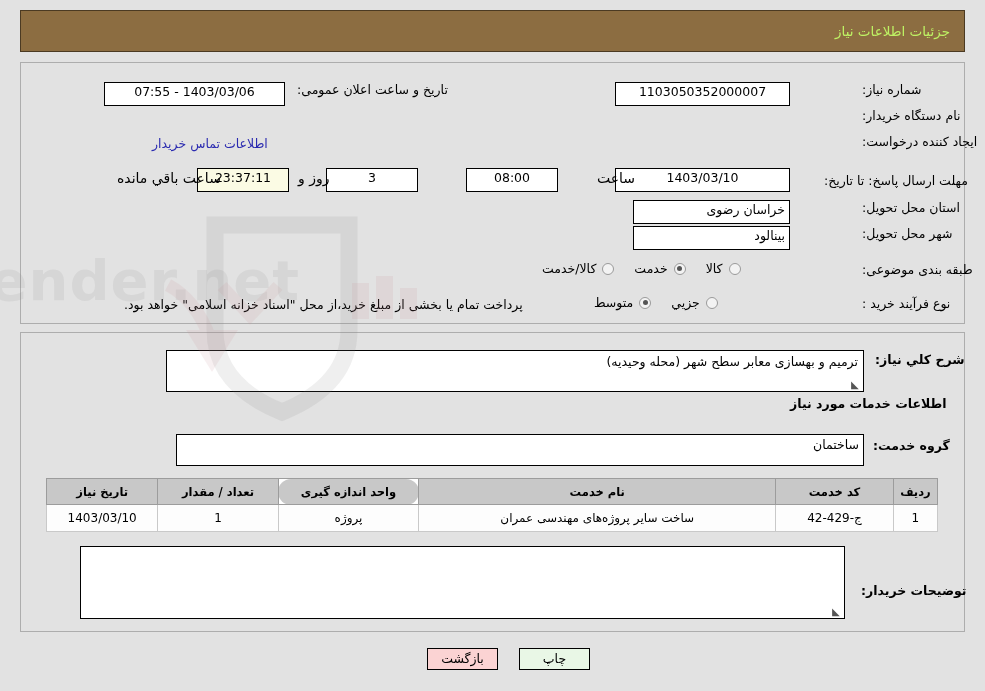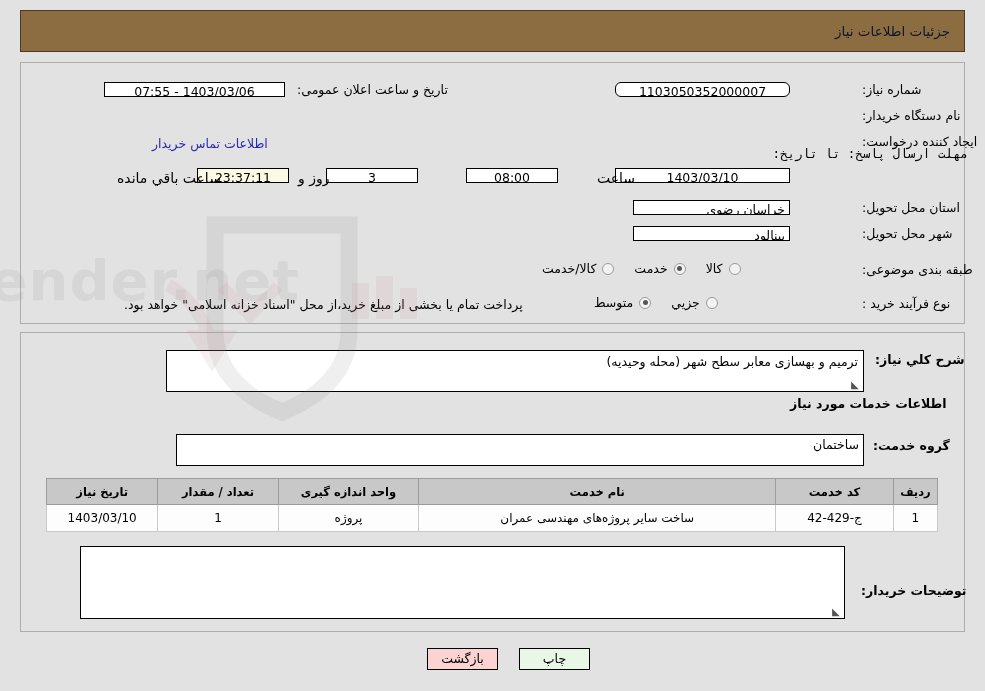--- a/index.html
+++ b/index.html
@@ -27,21 +27,21 @@
     height: 42px;
     background: #8c6d41;
     border: 1px solid #4b3a22;
     box-sizing: border-box;
     display: flex;
     align-items: center;
     justify-content: flex-start;
     padding: 0 14px;
   }
   .header-title {
-    color: #0f172a;
+    color: #bef264;
     font-size: 13.5px;
     letter-spacing: 0.2px;
   }
 
   
   .watermark {
     position: absolute;
     left: 0; top: 0;
     width: 985px; height: 691px;
     pointer-events: none;
@@ -70,21 +70,21 @@
     text-align: left;
     font-size: 12.5px;
     color: #000;
     padding-left: 6px;
     white-space: nowrap;
   }
   .fbox {
     border: 1px solid #000;
     background: #ffffff;
     box-sizing: border-box;
-    height: 15px;
+    height: 24px;
     line-height: 18px;
     font-size: 12.5px;
     padding: 0 4px;
     text-align: center;
     overflow: hidden;
     white-space: nowrap;
     color: #000;
   }
   .fbox.rt { text-align: right; }
   .fbox.cream { background: #fbfbe4; }
@@ -215,37 +215,37 @@
 
   <div class="header-bar">
     <span class="header-title">جزئیات اطلاعات نیاز</span>
   </div>
 
   <div class="panel" id="panel-top"></div>
 
   <div class="frow" style="left:856px; top:82px;">
     <span class="flabel">شماره نیاز:</span>
   </div>
-  <div class="fbox" style="position:absolute; left:615px; top:82px; width:175px;border-radius:6px;">1103050352000007</div>
+  <div class="fbox" style="position:absolute; left:615px; top:82px; width:175px;">1103050352000007</div>
 
   <div class="frow" style="left:291px; top:82px;">
     <span class="flabel">تاریخ و ساعت اعلان عمومی:</span>
   </div>
   <div class="fbox" style="position:absolute; left:104px; top:82px; width:181px;">1403/03/06 - 07:55</div>
 
   <div class="frow" style="left:856px; top:108px;">
     <span class="flabel">نام دستگاه خریدار:</span>
   </div>
 
   <div class="frow" style="left:856px; top:134px;">
     <span class="flabel">ایجاد کننده درخواست:</span>
   </div>
   <div style="position:absolute; left:152px; top:136px;" class="link-blue">اطلاعات تماس خریدار</div>
 
-  <div class="frow" style="left:856px; top:148px; display:block; text-align:left; width:112px;font-family:Liberation Mono, monospace;">
+  <div class="frow" style="left:856px; top:173px; display:block; text-align:left; width:112px;">
     <span class="flabel" style="display:block; line-height:15px;">مهلت ارسال پاسخ: تا تاریخ:</span>
   </div>
   <div class="fbox" style="position:absolute; left:615px; top:168px; width:175px;">1403/03/10</div>
   <span class="inline-label" style="position:absolute; left:591px; top:170px;">ساعت</span>
   <div class="fbox" style="position:absolute; left:466px; top:168px; width:92px;">08:00</div>
   <div class="fbox" style="position:absolute; left:326px; top:168px; width:92px;">3</div>
   <span class="inline-label" style="position:absolute; left:292px; top:170px;">روز و</span>
   <div class="fbox cream" style="position:absolute; left:197px; top:168px; width:92px;">23:37:11</div>
   <span class="inline-label" style="position:absolute; left:111px; top:170px;">ساعت باقي مانده</span>
 
@@ -304,21 +304,21 @@
 
   <span class="bold-label" style="position:absolute; left:873px; top:438px;">گروه خدمت:</span>
   <div class="fbox rt" style="position:absolute; left:176px; top:434px; width:688px; height:32px; line-height:20px;">ساختمان</div>
 
   <table class="tbl" style="left:46px; top:478px; width:892px;">
     <thead>
       <tr>
         <th style="width:36px;">ردیف</th>
         <th style="width:118px;">کد خدمت</th>
         <th style="width:374px;">نام خدمت</th>
-        <th style="width:138px;">واحد اندازه گیری</th>
+        <th style="width:138px;border-radius:13px;">واحد اندازه گیری</th>
         <th style="width:118px;">تعداد / مقدار</th>
         <th style="width:108px;">تاریخ نیاز</th>
       </tr>
     </thead>
     <tbody>
       <tr>
         <td>1</td>
         <td>ج-429-42</td>
         <td>ساخت سایر پروژه‌های مهندسی عمران</td>
         <td>پروژه</td>

